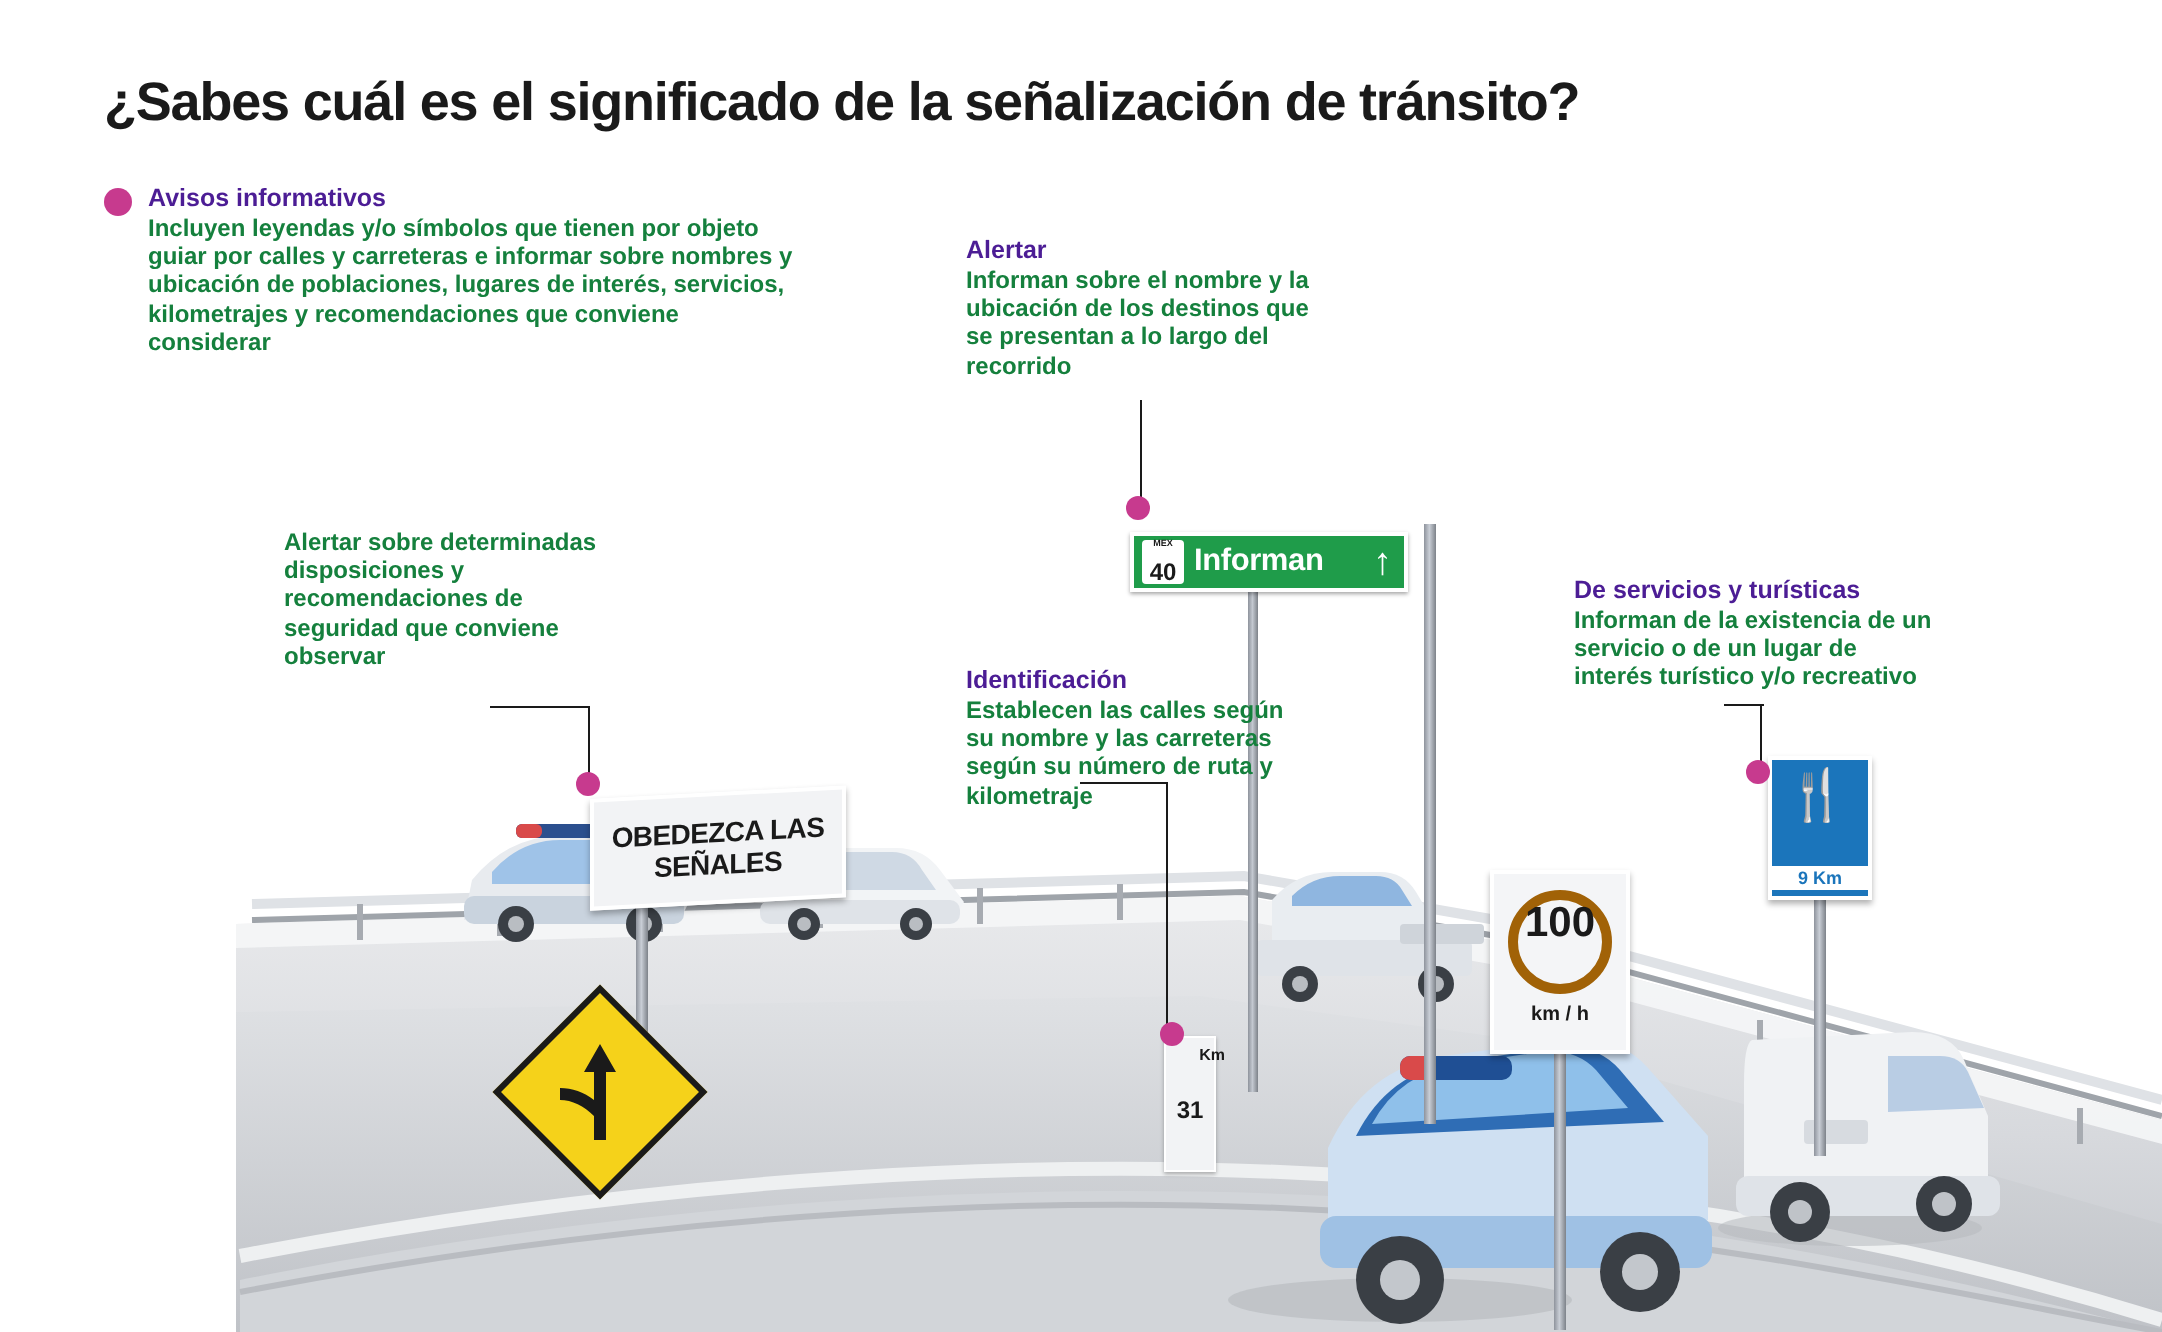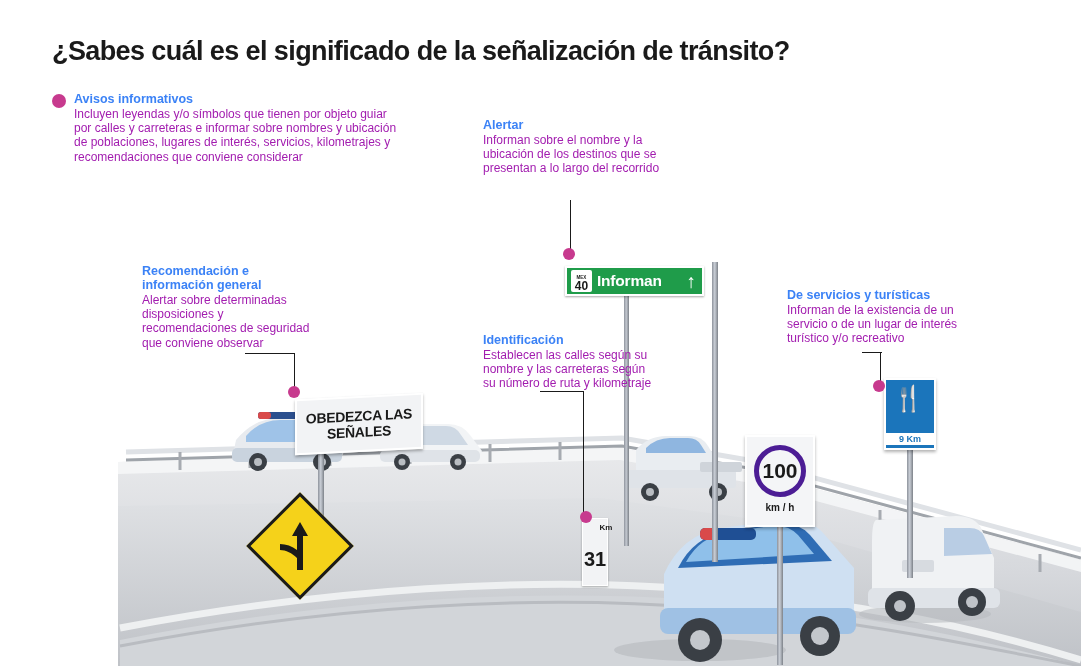--- a/index.html
+++ b/index.html
@@ -29,27 +29,28 @@
     color: #1a1a1a;
     white-space: nowrap;
   }
 
   
   .callout { position: absolute; }
   .callout .ct-head {
     font-size: 12.5px;
     font-weight: bold;
     line-height: 14px;
-    color: #3b82f6;
+    color: #4c1d95;
     margin-bottom: 1px;
   }
   .callout .ct-body {
     font-size: 12px;
     line-height: 14.2px;
-    color: #a21caf;
+    color: #15803d;
+    font-weight: bold;
   }
 
   .c-avisos   { left: 74px;  top: 92px;  width: 330px; }
   .c-rec      { left: 142px; top: 264px; width: 175px; }
   .c-destino  { left: 483px; top: 118px; width: 185px; }
   .c-ident    { left: 483px; top: 333px; width: 175px; }
   .c-serv     { left: 787px; top: 272px; width: 180px; margin-top: 16px; }
 
   
   .dot {
@@ -100,21 +101,21 @@
     display: flex;
     align-items: center;
     padding: 0 4px;
     box-shadow: 0 1px 2px rgba(0,0,0,.35);
   }
   .sign-monterrey .shield {
     width: 21px; height: 22px;
     background: #ffffff;
     border-radius: 2px;
     display: flex; flex-direction: column;
-    align-items: center; justify-content: flex-end;
+    align-items: center; justify-content: space-between;
     color: #1a1a1a;
     line-height: 1;
     margin-right: 5px;
     flex: 0 0 auto;
   }
   .sign-monterrey .shield .sm { font-size: 4.5px; font-weight: bold; }
   .sign-monterrey .shield .bg { font-size: 12px; font-weight: bold; }
   .sign-monterrey .mt-label {
     color: #ffffff;
     font-size: 15.5px;
@@ -177,23 +178,23 @@
     background: #f4f5f7;
     border: 2px solid #ffffff;
     box-sizing: border-box;
     box-shadow: 0 2px 3px rgba(0,0,0,.3);
     display: flex; flex-direction: column;
     align-items: center; justify-content: flex-start;
     padding-top: 8px;
   }
   .sign-100 .ring {
     width: 52px; height: 52px;
-    border: 5px solid #4c1d95;
+    border: 5px solid #a16207;
     border-radius: 50%;
-    display: flex; align-items: center; justify-content: center;
+    display: flex; align-items: flex-start; justify-content: center;
     box-sizing: border-box;
   }
   .sign-100 .ring b { font-size: 21px; font-weight: bold; color: #1a1a1a; }
   .sign-100 .kmh { font-size: 10px; font-weight: bold; color: #1a1a1a; margin-top: 5px; }
   .post-100 {
     position: absolute;
     left: 777px; top: 525px;
     width: 6px; height: 140px;
     background: linear-gradient(to right,#8e939c,#c9ced6 45%,#7d8289);
   }
@@ -205,21 +206,21 @@
     width: 26px; height: 68px;
     background: #f2f3f5;
     border: 1px solid #ffffff;
     box-sizing: border-box;
     display: flex; flex-direction: column;
     align-items: center;
     padding-top: 4px;
     box-shadow: 0 1px 2px rgba(0,0,0,.3);
   }
   .sign-km .km-t { font-size: 8px; font-weight: bold; color: #1a1a1a; margin-left: 22px; }
-  .sign-km .km-n { font-size: 20px; font-weight: bold; color: #1a1a1a; margin-top: 16px; }
+  .sign-km .km-n { font-size: 12px; font-weight: bold; color: #1a1a1a; margin-top: 16px; }
 
   
   .sign-serv {
     position: absolute;
     left: 884px; top: 378px;
     width: 52px; height: 72px;
     background: #1b75bb;
     border: 2px solid #ffffff;
     box-sizing: border-box;
     display: flex; flex-direction: column;
@@ -441,21 +442,20 @@
   <div class="dot small d-destino"></div>
   <div class="dot small d-ident"></div>
   <div class="dot small d-serv"></div>
 
   <div class="callout c-avisos">
     <div class="ct-head">Avisos informativos</div>
     <div class="ct-body">Incluyen leyendas y/o símbolos que tienen por objeto guiar por calles y carreteras e informar sobre nombres y ubicación de poblaciones, lugares de interés, servicios, kilometrajes y recomendaciones que conviene considerar</div>
   </div>
 
   <div class="callout c-rec">
-    <div class="ct-head">Recomendación e información general</div>
     <div class="ct-body">Alertar sobre determinadas disposiciones y recomendaciones de seguridad que conviene observar</div>
   </div>
 
   <div class="callout c-destino">
     <div class="ct-head">Alertar</div>
     <div class="ct-body">Informan sobre el nombre y la ubicación de los destinos que se presentan a lo largo del recorrido</div>
   </div>
 
   <div class="callout c-ident">
     <div class="ct-head">Identificación</div>

